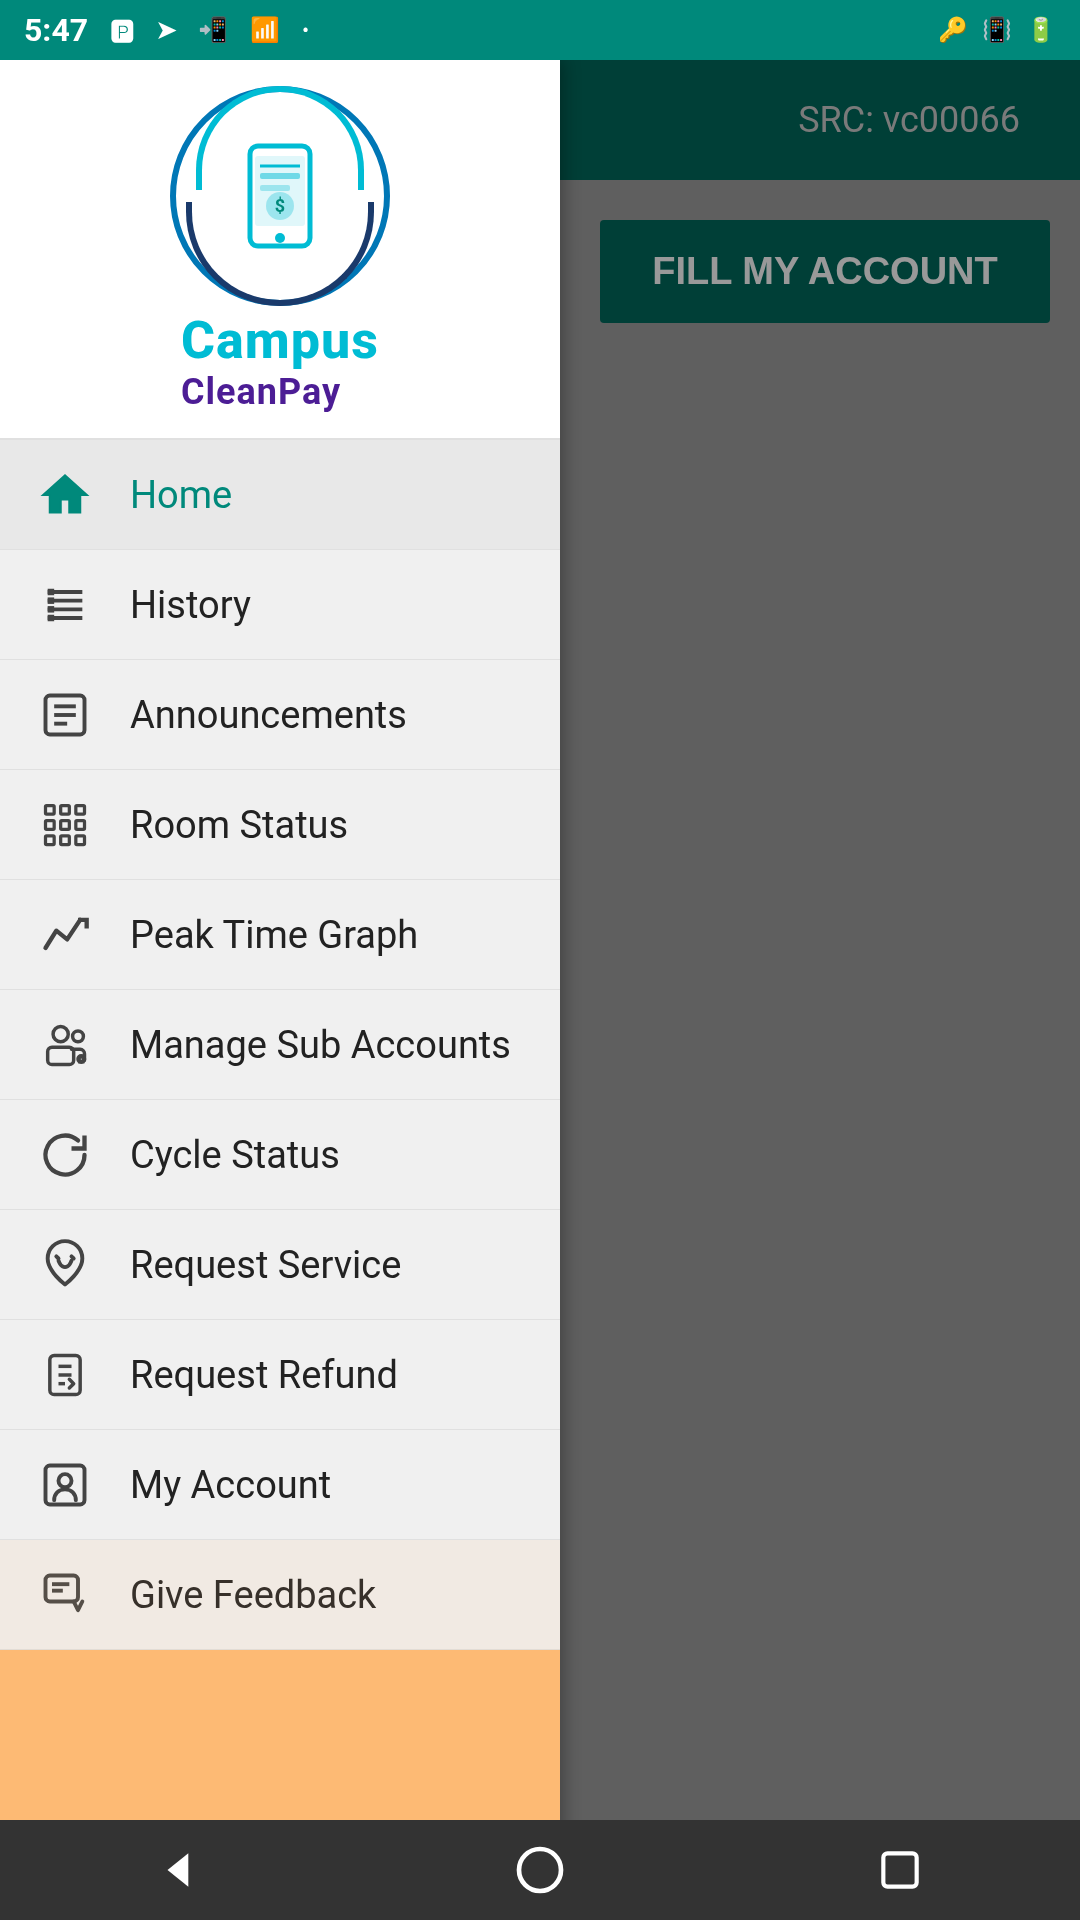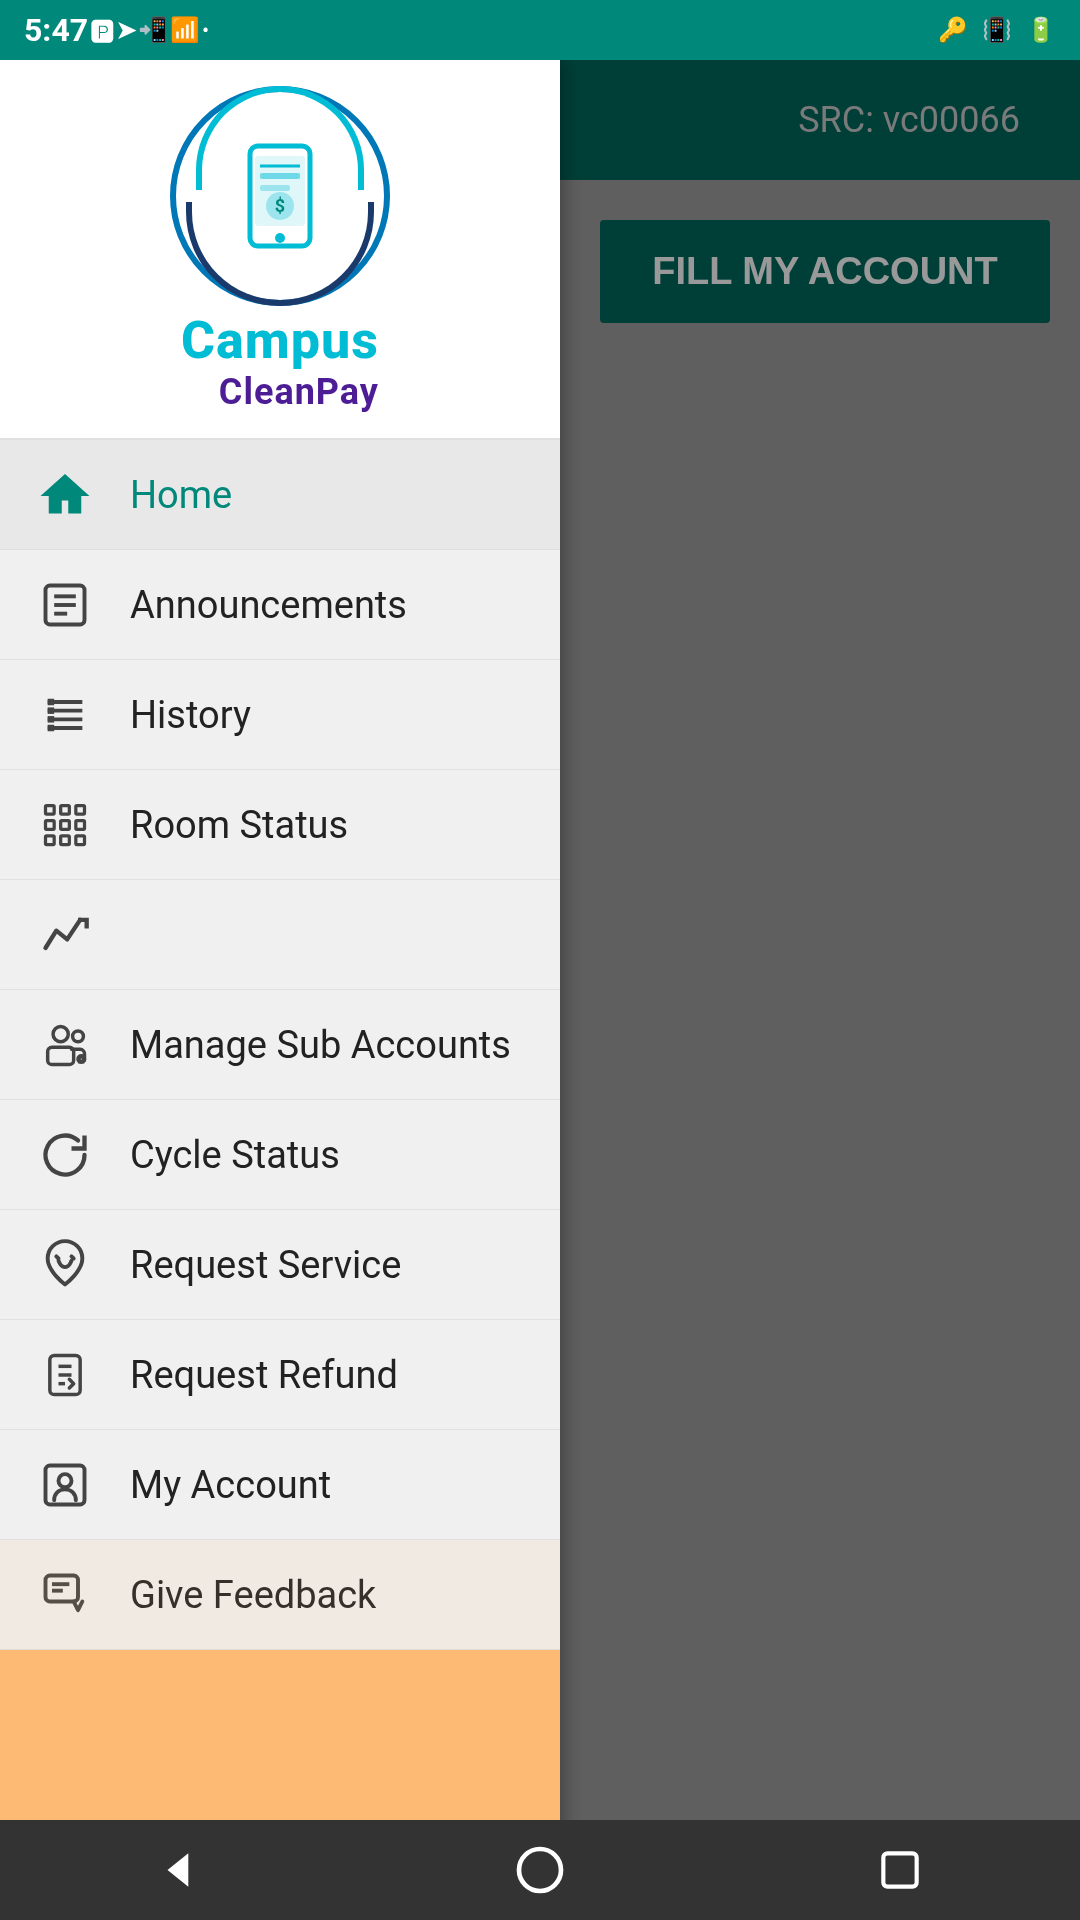--- a/index.html
+++ b/index.html
@@ -22,21 +22,21 @@
       display: flex;
       align-items: center;
       justify-content: space-between;
       padding: 0 24px;
       position: relative;
       z-index: 100;
     }
     .status-bar-left {
       display: flex;
       align-items: center;
-      gap: 2px;
+      gap: 22px;
       color: white;
       font-size: 32px;
       font-weight: bold;
     }
     .status-bar-right {
       display: flex;
       align-items: center;
       gap: 14px;
       color: white;
     }
@@ -112,21 +112,21 @@
       right: 10px;
       height: 50%;
       border-bottom: 6px solid #1a3a6b;
       border-left: 6px solid #1a3a6b;
       border-right: 6px solid #1a3a6b;
       border-radius: 0 0 110px 110px;
     }
 
     .logo-text {
       margin-top: 4px;
-      text-align: right;
+      text-align: left;
     }
 
     .logo-campus {
       font-size: 52px;
       font-weight: 800;
       color: #00bcd4;
       letter-spacing: 1px;
     }
 
     .logo-cleanpay {
@@ -354,43 +354,43 @@
           <svg viewBox="0 0 24 24" fill="#00897b" stroke="none">
             <path d="M10 20v-6h4v6h5v-8h3L12 3 2 12h3v8z"></path>
           </svg>
         </div>
         <span class="nav-label">Home</span>
       </div>
 
       <div class="nav-item">
         <div class="nav-icon">
           <svg viewBox="0 0 24 24" fill="none" stroke="#444" stroke-width="1.8">
-            <rect x="3" y="3" width="18" height="18" rx="2"></rect>
-            <line x1="7" y1="8" x2="17" y2="8"></line>
-            <line x1="7" y1="12" x2="17" y2="12"></line>
-            <line x1="7" y1="16" x2="13" y2="16"></line>
-          </svg>
-        </div>
-        <span class="nav-label">Announcements</span>
-      </div>
-
-      <div class="nav-item">
-        <div class="nav-icon">
-          <svg viewBox="0 0 24 24" fill="none" stroke="#444" stroke-width="1.8">
             <line x1="4" y1="6" x2="20" y2="6"></line>
             <line x1="4" y1="6" x2="7" y2="6" stroke-width="3"></line>
             <line x1="4" y1="10" x2="20" y2="10"></line>
             <line x1="4" y1="10" x2="7" y2="10" stroke-width="3"></line>
             <line x1="4" y1="14" x2="20" y2="14"></line>
             <line x1="4" y1="14" x2="7" y2="14" stroke-width="3"></line>
             <line x1="4" y1="18" x2="20" y2="18"></line>
             <line x1="4" y1="18" x2="7" y2="18" stroke-width="3"></line>
           </svg>
         </div>
         <span class="nav-label">History</span>
+      </div>
+
+      <div class="nav-item">
+        <div class="nav-icon">
+          <svg viewBox="0 0 24 24" fill="none" stroke="#444" stroke-width="1.8">
+            <rect x="3" y="3" width="18" height="18" rx="2"></rect>
+            <line x1="7" y1="8" x2="17" y2="8"></line>
+            <line x1="7" y1="12" x2="17" y2="12"></line>
+            <line x1="7" y1="16" x2="13" y2="16"></line>
+          </svg>
+        </div>
+        <span class="nav-label">Announcements</span>
       </div>
 
       <div class="nav-item">
         <div class="nav-icon">
           <svg viewBox="0 0 24 24" fill="none" stroke="#444" stroke-width="1.5">
             <rect x="3" y="3" width="4" height="4" rx="0.5"></rect>
             <rect x="10" y="3" width="4" height="4" rx="0.5"></rect>
             <rect x="17" y="3" width="4" height="4" rx="0.5"></rect>
             <rect x="3" y="10" width="4" height="4" rx="0.5"></rect>
             <rect x="10" y="10" width="4" height="4" rx="0.5"></rect>
@@ -403,20 +403,21 @@
         <span class="nav-label">Room Status</span>
       </div>
 
       <div class="nav-item">
         <div class="nav-icon">
           <svg viewBox="0 0 24 24" fill="none" stroke="#444" stroke-width="2">
             <polyline points="3,18 8,10 13,14 19,5" stroke-linecap="round" stroke-linejoin="round"></polyline>
             <polyline points="18,5 22,5 22,9" fill="none"></polyline>
           </svg>
         </div>
+        <span class="nav-label">Peak Time Graph</span>
       </div>
 
       <div class="nav-item">
         <div class="nav-icon">
           <svg viewBox="0 0 24 24" fill="none" stroke="#444" stroke-width="1.6">
             <circle cx="10" cy="7" r="3.5"></circle>
             <rect x="4" y="13" width="12" height="8" rx="2"></rect>
             <circle cx="18" cy="8" r="2.5"></circle>
             <path d="M15 14h4a2 2 0 0 1 2 2v3" stroke-linecap="round"></path>
             <circle cx="19.5" cy="18.5" r="1.5" fill="#444"></circle>

